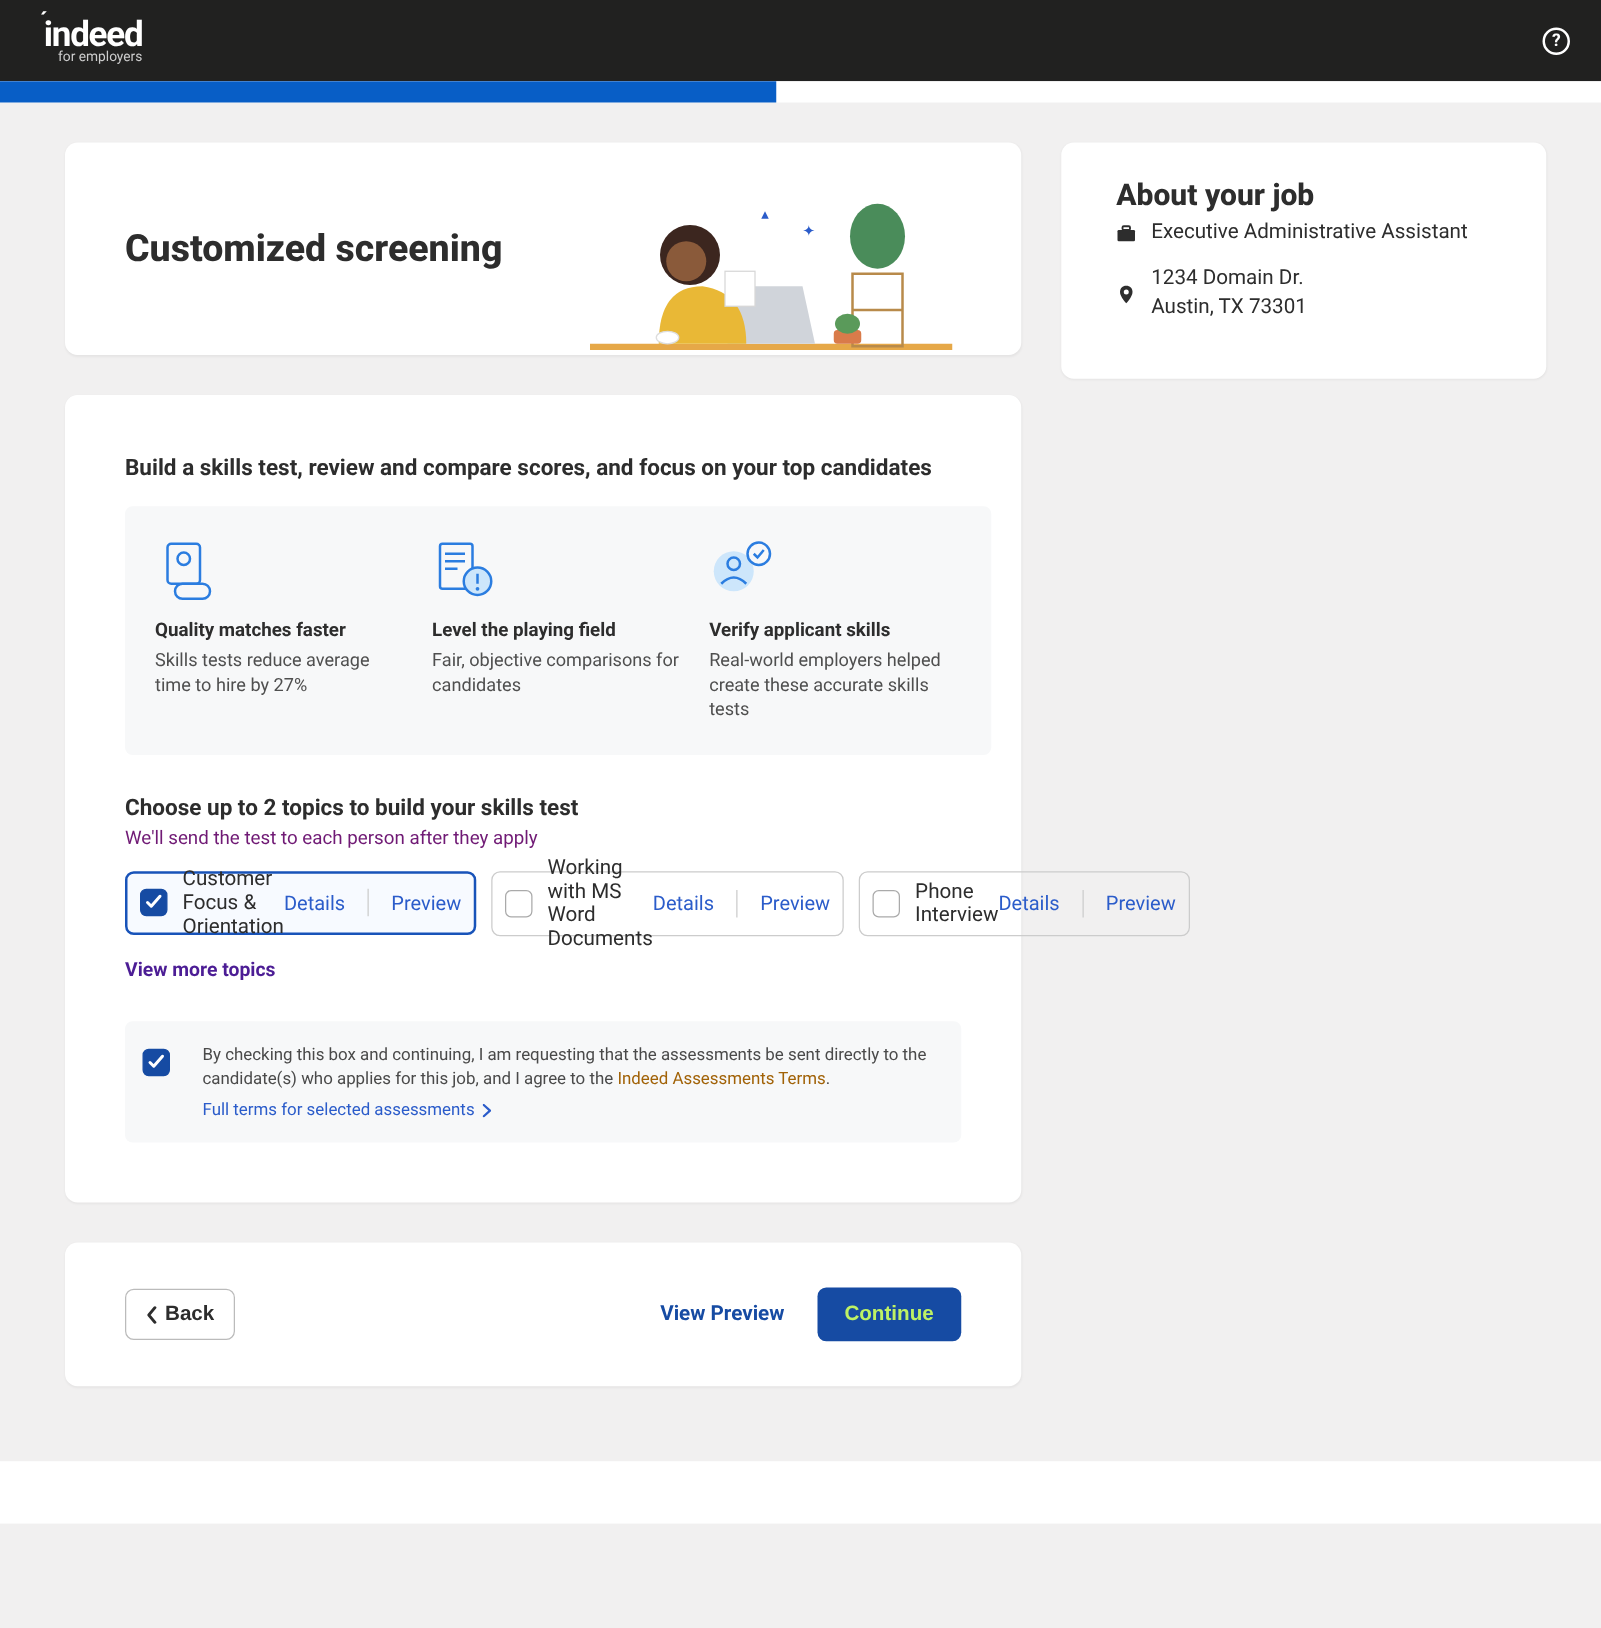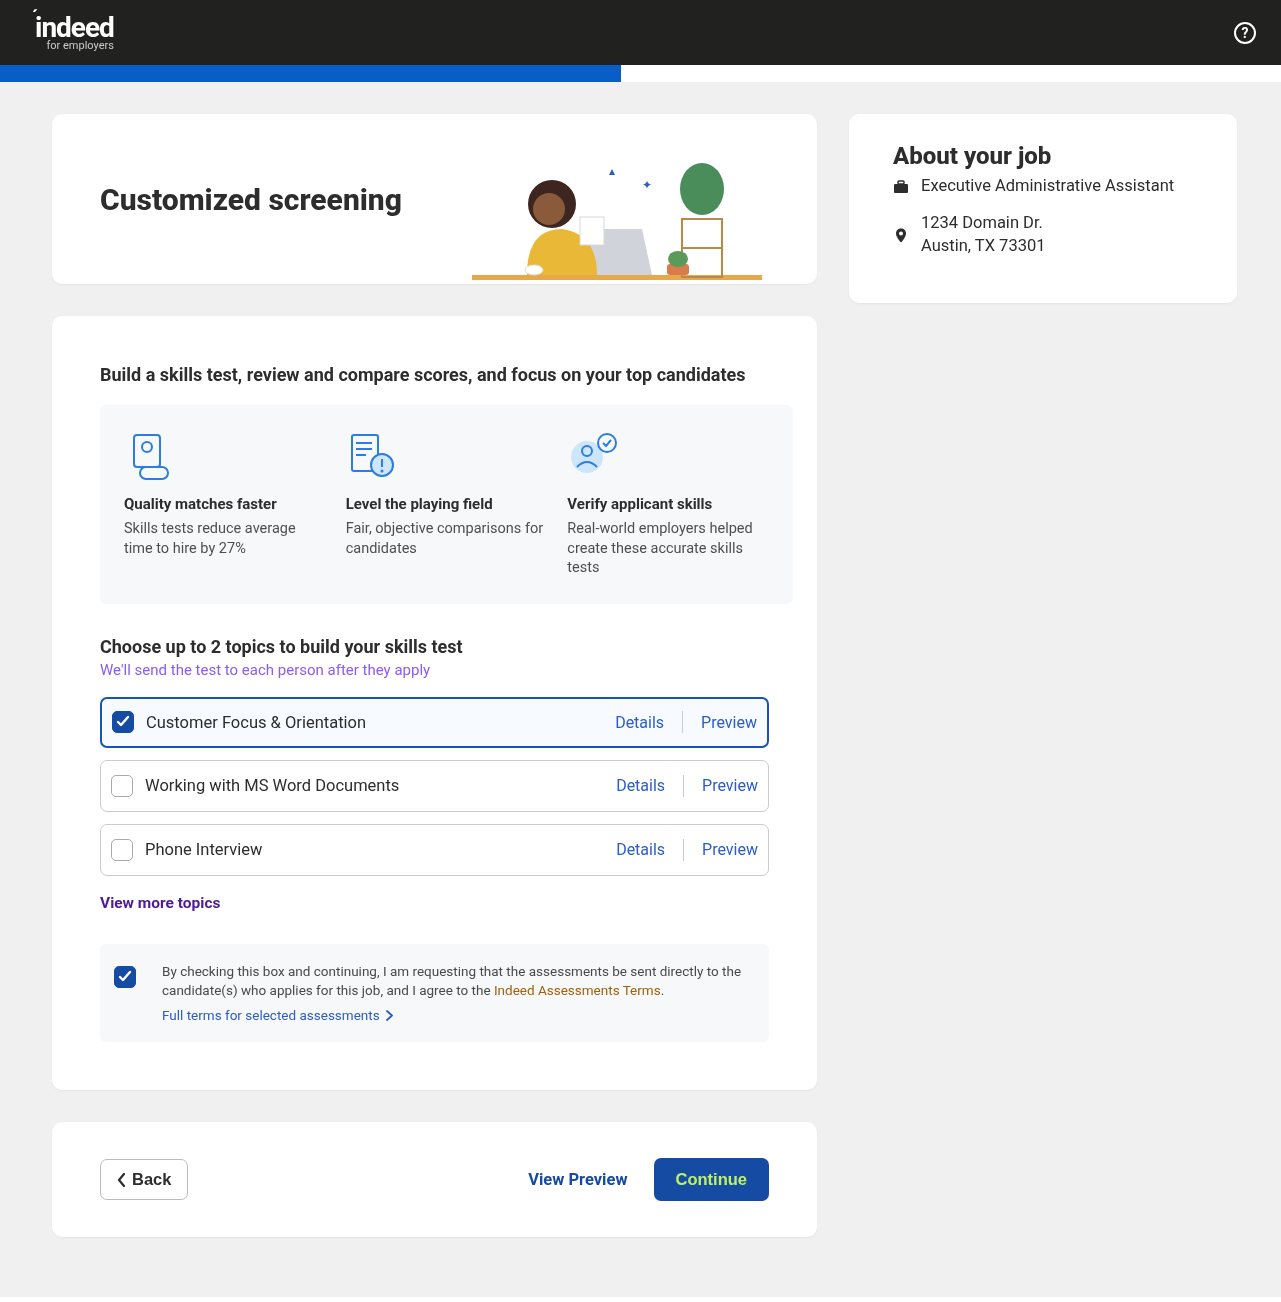--- a/index.html
+++ b/index.html
@@ -34,22 +34,22 @@
 .hero-illus { position:absolute; right:55px; bottom:0; width:290px; height:135px;}
 .main-card { margin-top:32px; padding:48px 24px 48px 48px;}
 .section-title { font-size:18px; font-weight:700; margin-bottom:20px;}
 .features { background:#f7f8f9; border-radius:6px; padding:26px 24px 26px 24px; display:flex; gap:20px;}
 .feature { flex:1;}
 .feat-icon { width:52px; height:52px; margin-bottom:8px;}
 .feat-title { font-size:15px; font-weight:700; margin-bottom:6px;}
 .feat-desc { font-size:14.5px; color:#4f4f4f; line-height:1.35;}
 .choose-block { margin-top:32px; padding-right:24px;}
 .choose-title { font-size:18px; font-weight:700;}
-.choose-sub { font-size:15px; color:#8b5cf6; margin-top:4px;}
-.topics { margin-top:18px; display:flex; flex-direction:column; gap:12px;}
+.choose-sub { font-size:15px; color:#701a75; margin-top:4px;}
+.topics { margin-top:18px; display:flex; flex-direction:row; gap:12px;}
 .topic { border:1px solid #ccc; border-radius:7px; height:52px; display:flex; align-items:center; padding:0 10px 0 10px;}
 .topic.selected { border:2px solid #1853b9; background:#f7faff; height:51px;}
 .checkbox { width:22px; height:22px; border:1.5px solid #aaa; border-radius:5px; margin-right:12px; flex-shrink:0; display:flex; align-items:center; justify-content:center;}
 .checkbox.checked { background:#164ba3; border-color:#164ba3;}
 .check-svg { width:14px; height:14px;}
 .topic-label { font-size:16.5px; color:#2d2d2d; flex:1;}
 .topic-actions { display:flex; align-items:center; gap:0;}
 .topic-actions a { color:#2b5cca; font-size:16px; text-decoration:none; cursor:pointer;}
 .topic-actions .divider { width:1px; height:22px; background:#ccc; margin:0 18px;}
 .view-more { color:#4c1d95; font-size:15.5px; font-weight:700; margin-top:18px; display:inline-block; cursor:pointer;}

